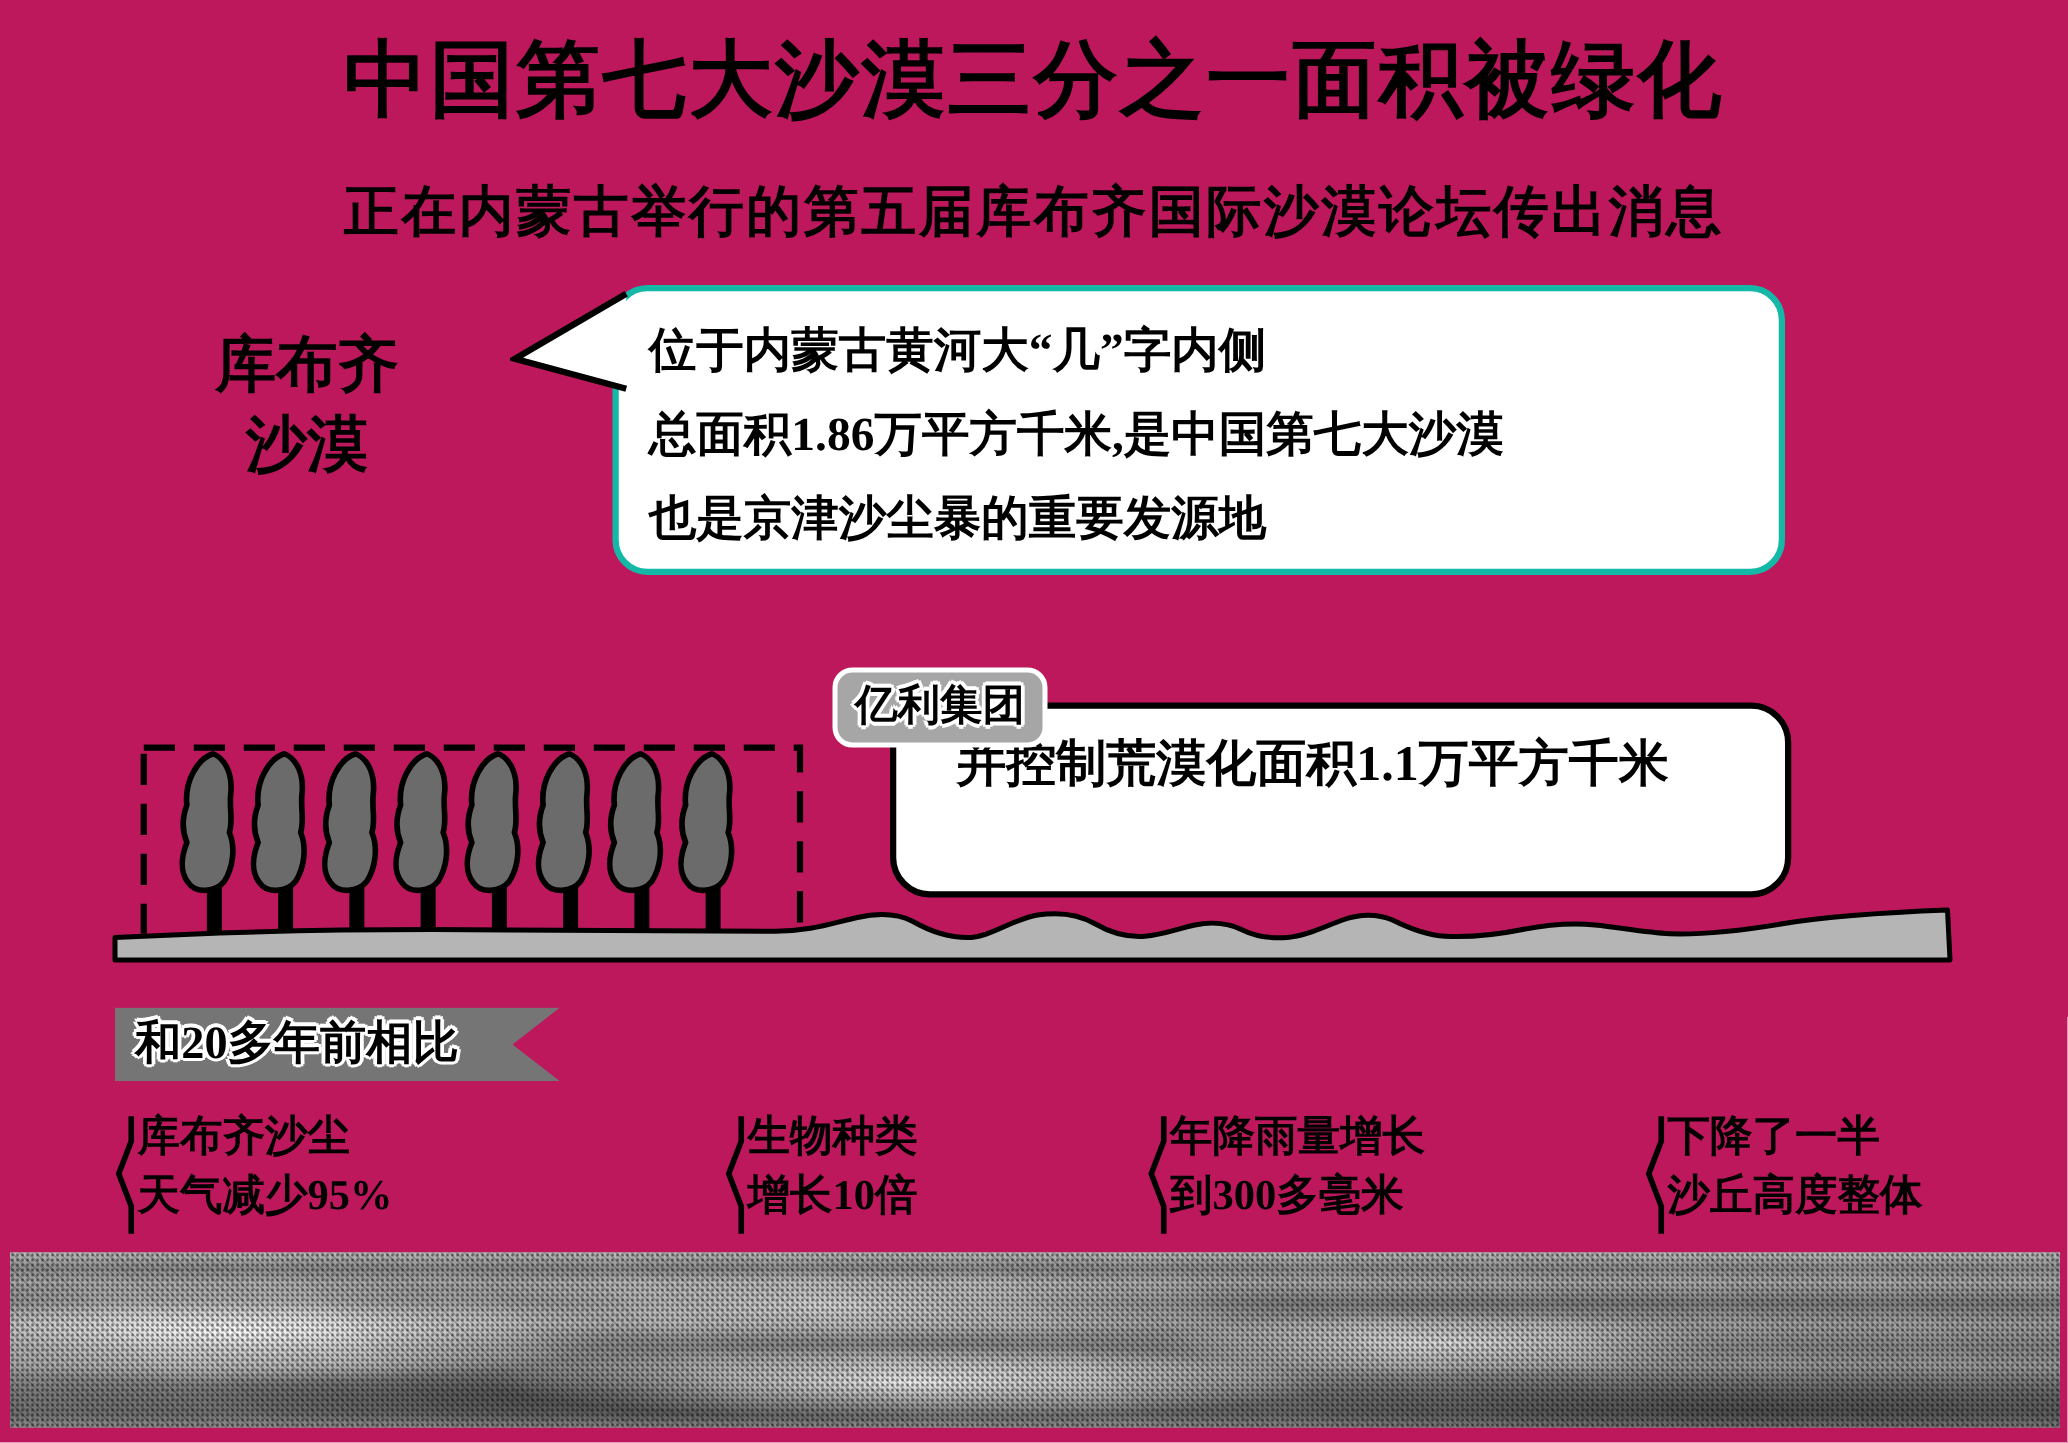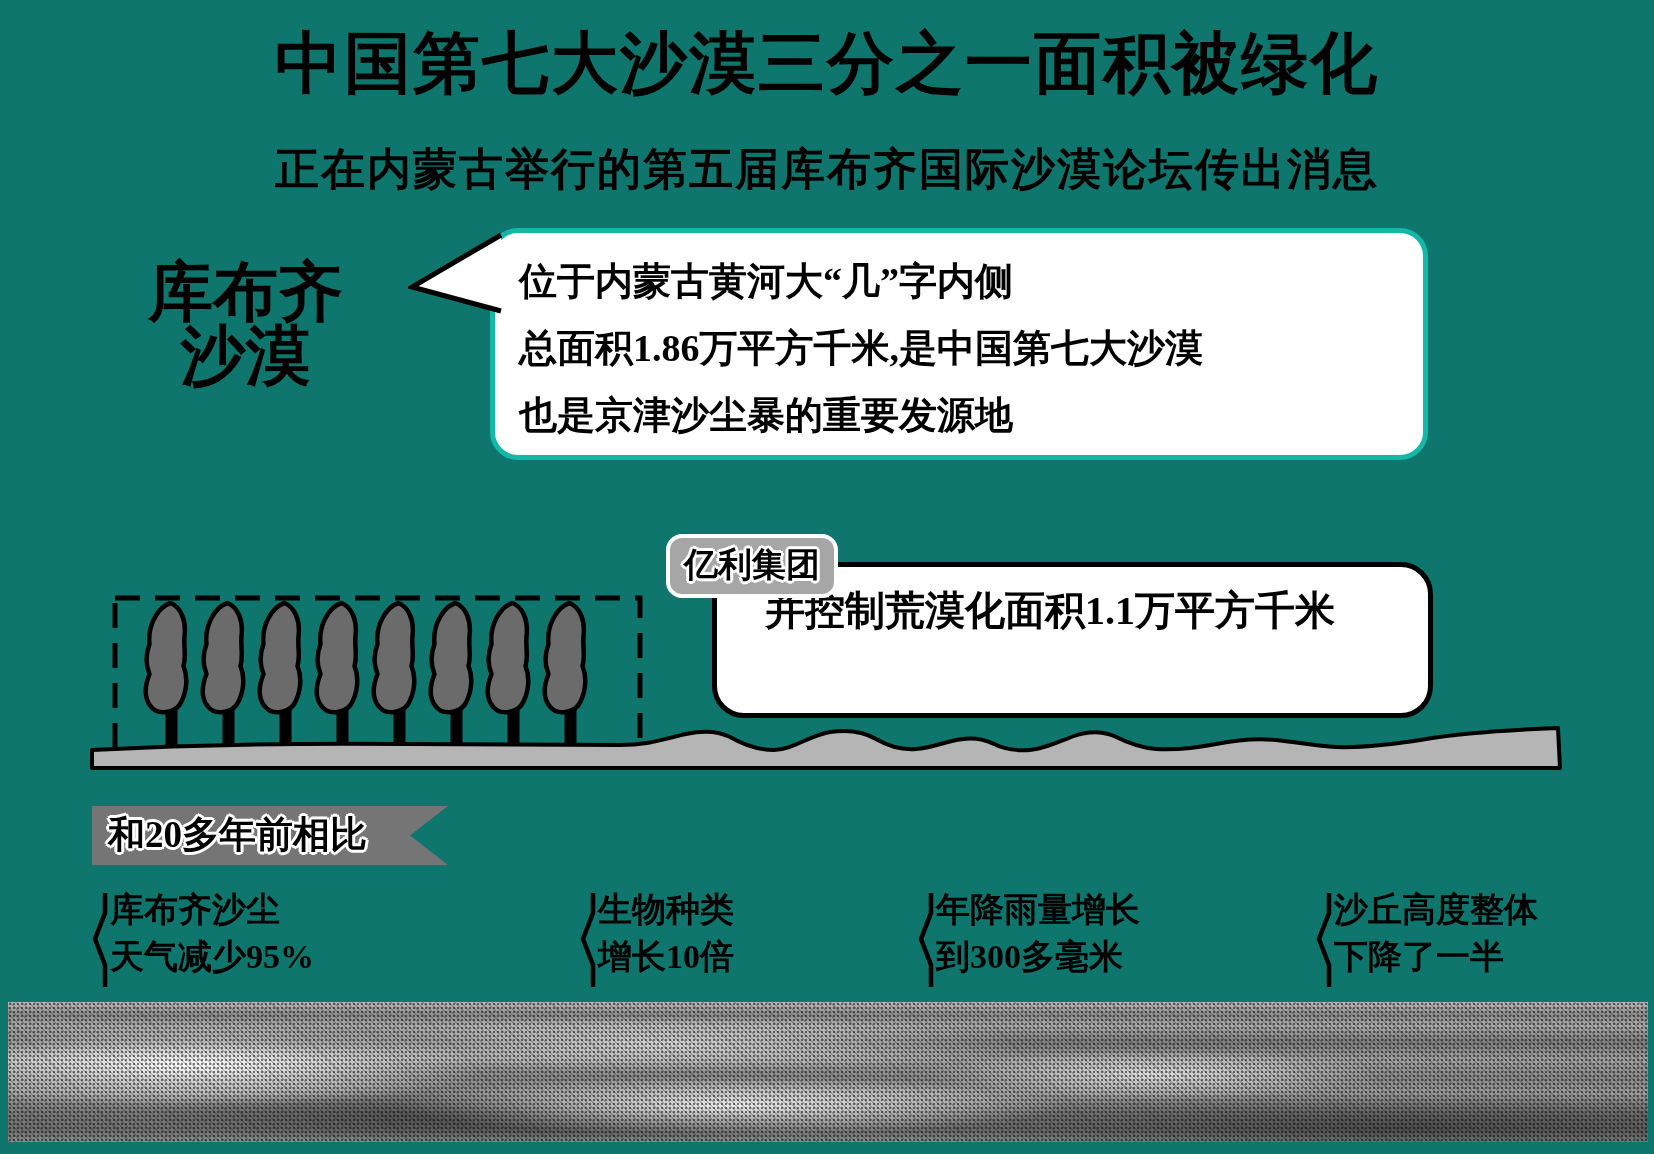--- a/index.html
+++ b/index.html
@@ -1,25 +1,25 @@
 <!DOCTYPE html>
 <html><head>
 <meta charset="utf-8">
 <style>
   html,body{margin:0;padding:0;background:#fff;}
   body{font-family:"Liberation Serif","DejaVu Serif",serif;color:#000;}
-  .stage{position:relative;width:1654px;height:1154px;background:#0f766e;overflow:hidden;}
+  .stage{position:relative;width:1654px;height:1154px;background:#be185d;overflow:hidden;}
 
   .title{position:absolute;left:0;top:18px;width:100%;text-align:center;
          font-size:67px;font-weight:900;letter-spacing:2px;}
   .subtitle{position:absolute;left:0;top:140px;width:100%;text-align:center;
          font-size:44px;font-weight:bold;letter-spacing:2px;}
 
   .desert-label{position:absolute;left:138px;top:260px;width:215px;text-align:center;
-         font-size:65px;font-weight:900;line-height:64px;}
+         font-size:49px;font-weight:900;line-height:64px;}
 
   .bubble{position:absolute;left:490px;top:228px;width:928px;height:222px;
          border:5px solid #14b8a6;border-radius:28px;background:#fff;z-index:1;}
   .bubble-text{padding:15px 10px 0 24px;font-size:38px;font-weight:bold;line-height:67px;white-space:nowrap;}
   .bubble-pointer{position:absolute;left:408px;top:232px;z-index:2;}
 
   .dashed-box{position:absolute;left:112px;top:595px;z-index:1;}
   .tree-row{position:absolute;left:140px;top:600px;width:470px;height:152px;
          display:flex;z-index:2;}
   .tree{width:63px;height:152px;margin-right:-6px;flex:0 0 auto;}
@@ -162,20 +162,20 @@
       <div>年降雨量增长</div>
       <div>到300多毫米</div>
     </div>
   </div>
 
   <div class="stat" style="left:1316px;">
     <svg class="brace" width="18" height="100" viewBox="0 0 18 100">
       <path d="M13,3 L13,23 L3,49 L13,75 L13,97" fill="none" stroke="#000" stroke-width="4.5"></path>
     </svg>
     <div class="stat-text">
+      <div>下降了一半</div>
       <div>沙丘高度整体</div>
-      <div>下降了一半</div>
     </div>
   </div>
 
   <div class="photo"></div>
 
 </div>
 
 </body></html>

